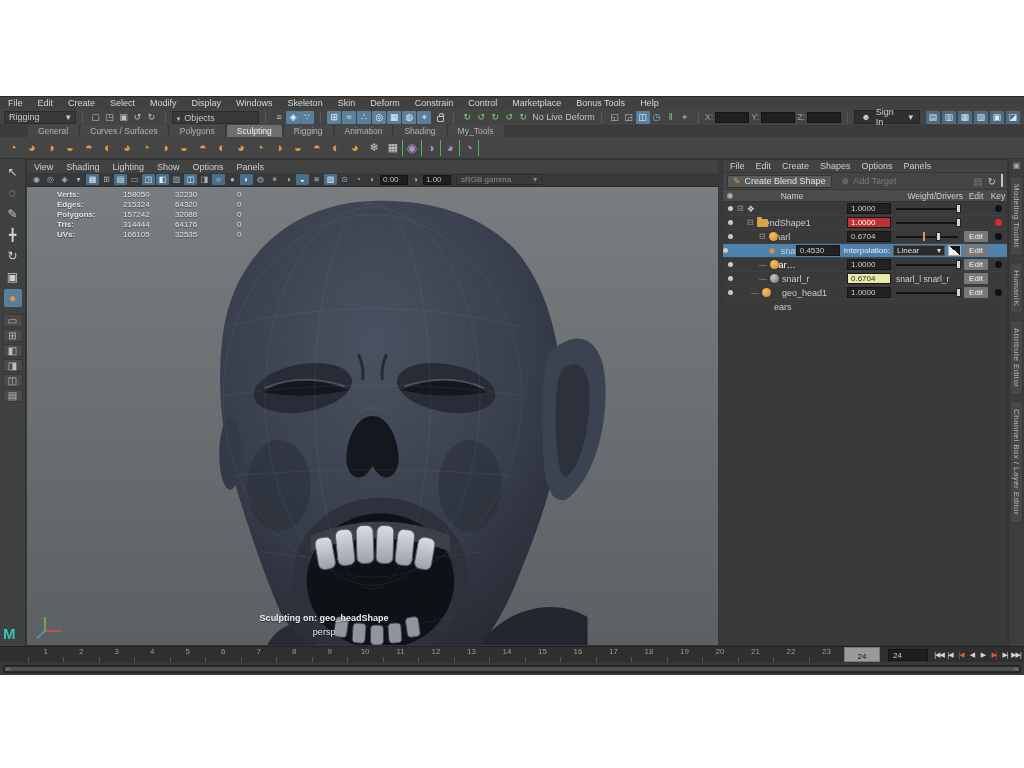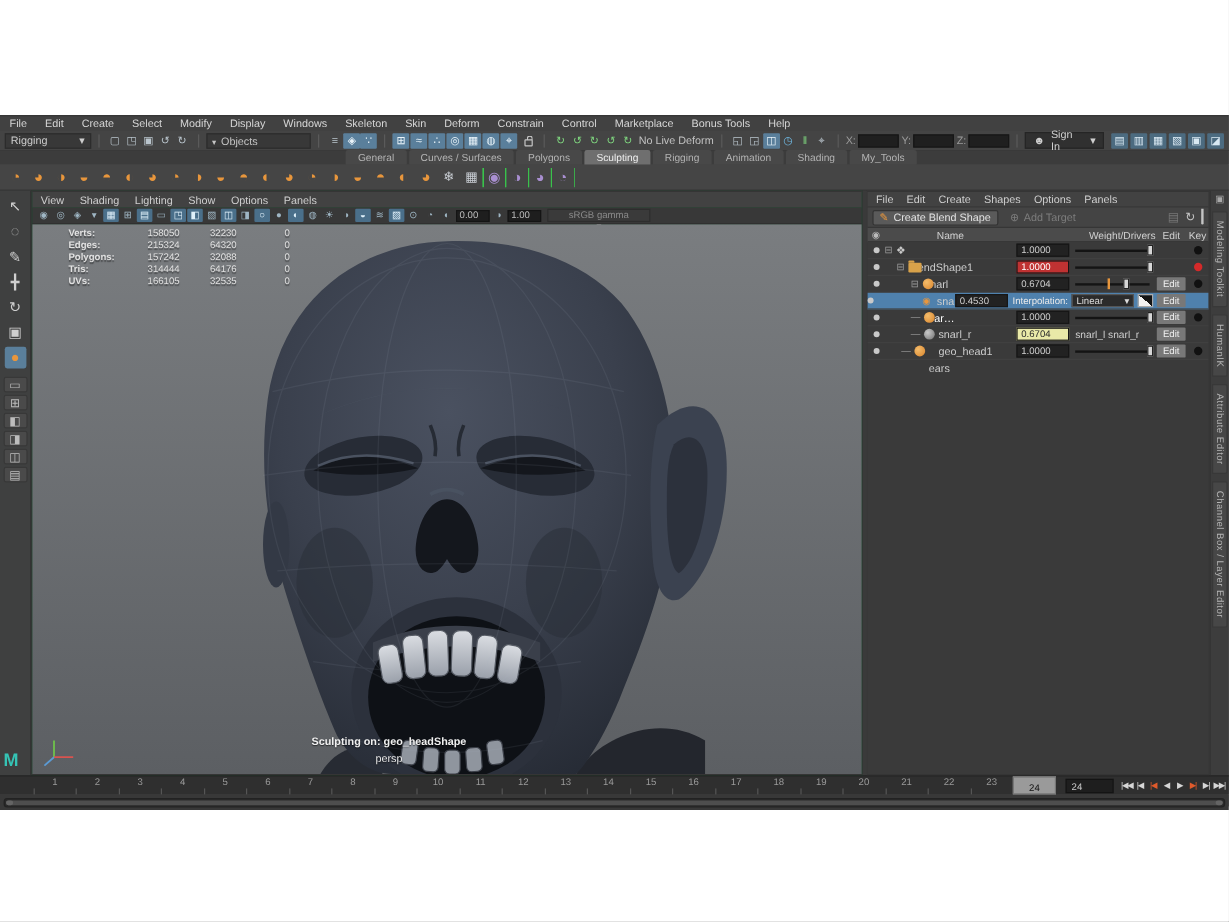--- a/index.html
+++ b/index.html
@@ -23,21 +23,21 @@
   .obj-combo{width:88px;height:13px;background:#383838;border:1px solid #2c2c2c;display:flex;align-items:flex-end;gap:4px;padding:0 4px;color:#c5c5c5;}
   .mini-lock{width:7px;height:6px;border:1px solid #c5c5c5;border-radius:1px;position:relative;margin-top:3px;}
   .mini-lock::before{content:'';position:absolute;left:1px;top:-4px;width:3px;height:3px;border:1px solid #c5c5c5;border-bottom:none;border-radius:3px 3px 0 0;}
   .axis-field{display:flex;align-items:center;gap:2px;color:#9a9a9a;}
   .axis-field .fld{width:34px;height:11px;background:#1f1f1f;border:1px solid #161616;}
   .signin{height:14px;background:#303030;border:1px solid #252525;display:flex;align-items:center;gap:5px;padding:0 6px;color:#cfcfcf;}
   .spacer{flex:1;}
   .wsic{width:14px;height:13px;margin-left:2px;display:flex;align-items:center;justify-content:center;background:#4c6b80;color:#d8e8f2;font-size:9px;border-radius:1px;flex:none;}
 
   
-  .shelf-tabs{height:11px;display:flex;align-items:flex-end;gap:2px;background:#3c3c3c;padding-left:28px;font-size:8.5px;justify-content:center;}
+  .shelf-tabs{height:11px;display:flex;align-items:flex-end;gap:2px;background:#3c3c3c;padding-left:28px;font-size:8.5px;}
   .shelf-tab{padding:1px 10px;background:#484848;color:#b3b3b3;border-radius:2px 2px 0 0;white-space:nowrap;}
   .shelf-tab.active{background:#6f6f6f;color:#f0f0f0;}
   .shelf-row{height:22px;display:flex;align-items:center;gap:1px;background:#454545;padding:0 4px;border-bottom:1px solid #333;}
   .shelf-ic{width:18px;height:18px;display:flex;align-items:center;justify-content:center;font-size:13px;flex:none;}
   .shelf-ic.orange{color:#e8963c;}
   .shelf-ic.gray{color:#c9ced4;font-size:11px;}
   .shelf-ic.purple-bracket{color:#a98fd1;font-size:12px;box-shadow:-2px 0 0 -1px #39c24b, 2px 0 0 -1px #39c24b;}
 
   
   .main{display:flex;height:487px;}
@@ -47,21 +47,21 @@
   .tbx.small{height:13px;font-size:10px;color:#bdbdbd;background:#4a4a4a;border:1px solid #383838;width:20px;}
   .maya-logo{position:absolute;bottom:4px;left:3px;font-size:15px;font-weight:bold;color:#35c4b5;}
 
   
   .viewport{flex:1;position:relative;background:#14532d;border:1px solid #353535;display:flex;flex-direction:column;}
   .vp-menus{height:13px;display:flex;align-items:center;gap:13px;padding:0 7px;background:#424242;color:#cfcfcf;}
   .vp-bar{height:14px;display:flex;align-items:center;gap:1px;background:#383838;padding:0 3px;border-bottom:1px solid #2e2e2e;}
   .vpi{width:13px;height:11px;display:flex;align-items:center;justify-content:center;font-size:8px;color:#9fb6c4;border-radius:1px;flex:none;}
   .vpi.active{background:#4a6f8a;color:#dff0fa;}
   .vp-field{width:28px;height:10px;background:#1e1e1e;border:1px solid #141414;color:#bdbdbd;font-size:8px;display:flex;align-items:center;padding:0 2px;}
-  .vp-combo{width:86px;height:11px;background:#3a3a3a;border:1px solid #2d2d2d;color:#8a8a8a;font-size:8px;display:flex;align-items:center;justify-content:space-between;padding:0 4px;margin-left:4px;flex-direction:column;}
+  .vp-combo{width:86px;height:11px;background:#3a3a3a;border:1px solid #2d2d2d;color:#8a8a8a;font-size:8px;display:flex;align-items:center;justify-content:space-between;padding:0 4px;margin-left:4px;}
   .vp-canvas{position:absolute;left:0;right:0;top:27px;bottom:0;background:linear-gradient(#7a7d80,#5c5f63);overflow:hidden;}
   .hud{position:absolute;left:6px;top:3px;color:#e2e2e2;font-size:8px;text-shadow:0 1px 1px rgba(0,0,0,.45);}
   .hud-row{display:flex;height:10px;line-height:10px;margin-left:24px;}
   .hud-row b{font-weight:bold;}
   .hud-l{width:66px;}.hud-a{width:52px;}.hud-b{width:62px;}.hud-c{width:30px;}
   .vp-hint{position:absolute;left:43%;bottom:22px;transform:translateX(-50%);color:#f0f0f0;font-size:9px;font-weight:bold;text-shadow:0 1px 1px rgba(0,0,0,.6);white-space:nowrap;}
   .vp-cam{position:absolute;left:43%;bottom:8px;transform:translateX(-50%);color:#e8e8e8;font-size:9px;text-shadow:0 1px 1px rgba(0,0,0,.6);}
   .axisgizmo{position:absolute;left:8px;bottom:6px;}
 
   

